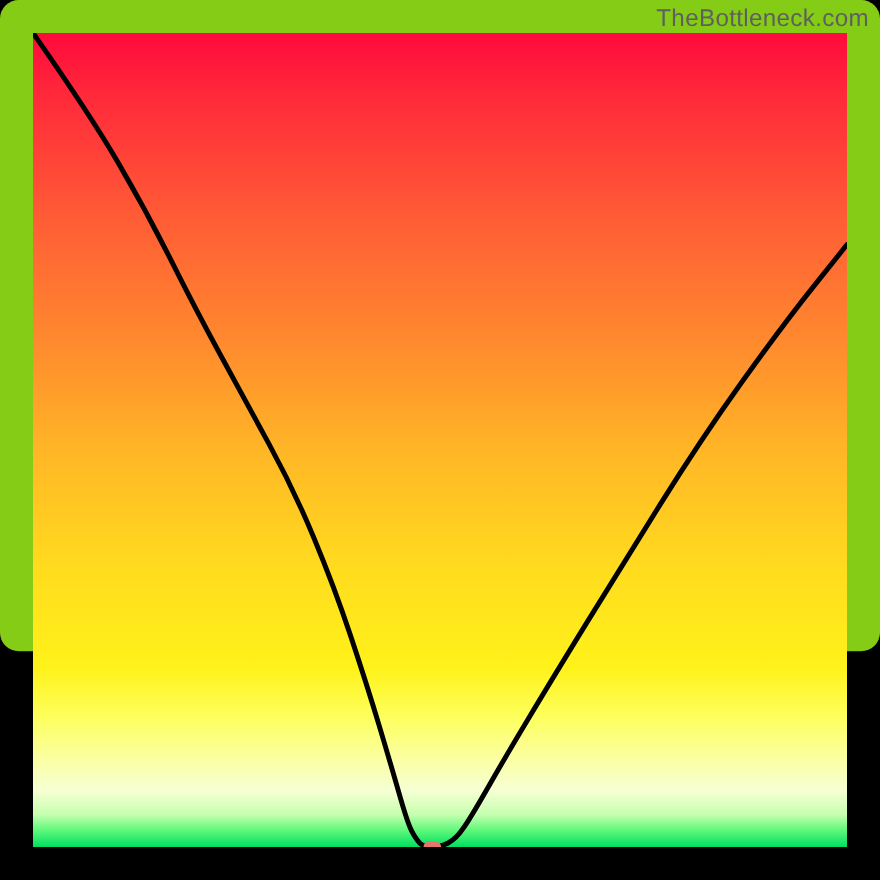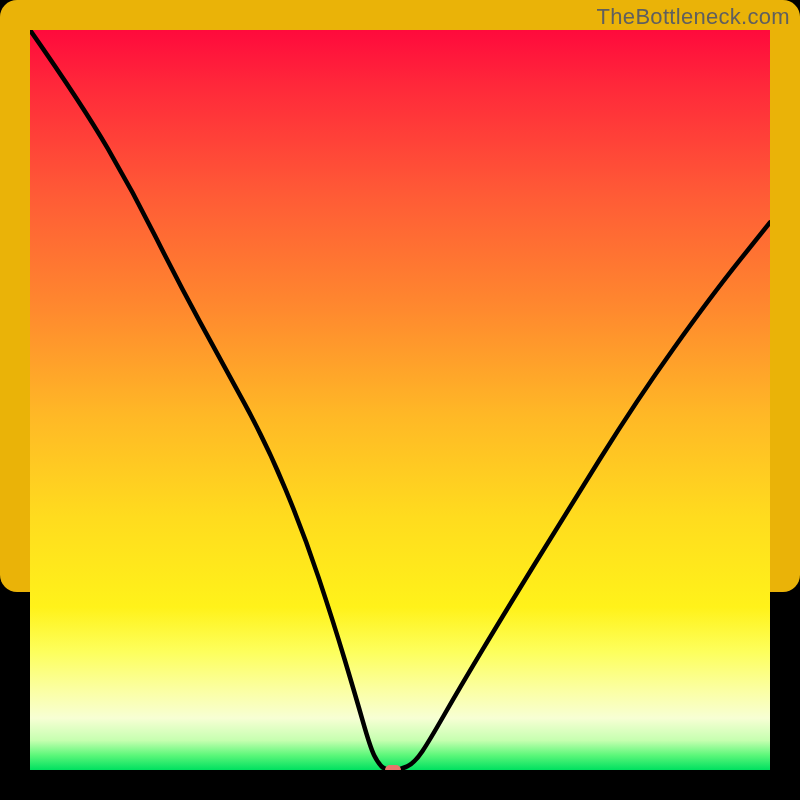--- a/index.html
+++ b/index.html
@@ -8,21 +8,21 @@
     width: 800px;
     height: 800px;
     background: #000;
     overflow: hidden;
     font-family: Arial, Helvetica, sans-serif;
   }
   .frame {
     position: relative;
     width: 800px;
     height: 592px;
-    background: #eab308;
+    background: #84cc16;
     border-radius: 17px;
   }
   .watermark {
     position: absolute;
     top: 4px;
     right: 10px;
     color: #5f5f5f;
     font-size: 22px;
     font-weight: 500;
     letter-spacing: 0.3px;

